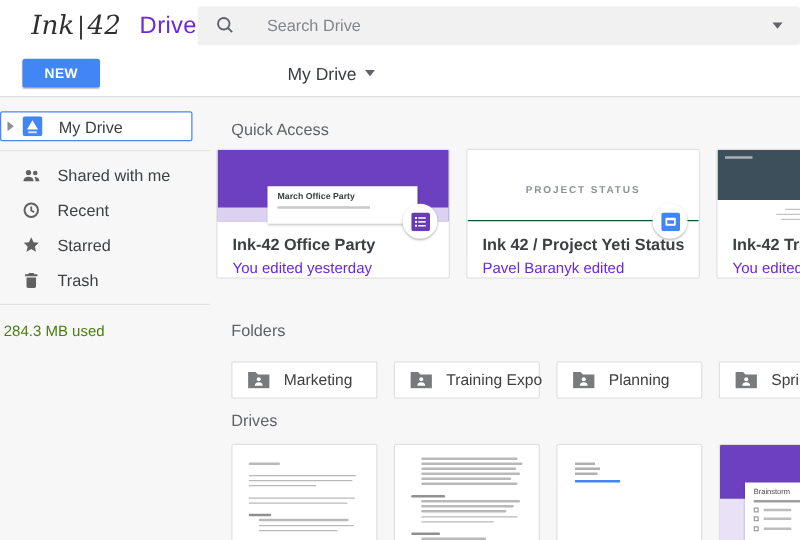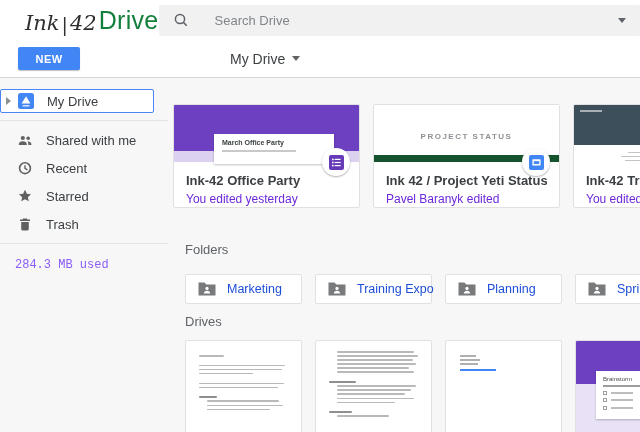--- a/index.html
+++ b/index.html
@@ -9,21 +9,21 @@
     background:#fff; color:#3c4043;
     --blue:#4285f4; --purple:#6d3fc1; --lavender:#dcd2f0; --slate:#3e4f5c;
   }
   .app { width:640px; height:432px; display:flex; flex-direction:column; }
 
   
   .topbar { height:40px; display:flex; align-items:center; background:#fff; flex:none; }
   .logo { display:flex; align-items:flex-end; padding-left:25px; min-width:155px; }
   .logo-script { font-family:"DejaVu Serif", serif; font-style:italic; font-size:21px; color:#2f2f2f; }
   .logo-bar { font-family:"DejaVu Serif", serif; font-size:19px; color:#2f2f2f; margin:0 2px; }
-  .logo-product { font-size:25px; color:#15803d; margin-left:2px; letter-spacing:.3px; }
+  .logo-product { font-size:19px; color:#6d28d9; margin-left:15px; letter-spacing:.3px; }
   .searchbar { flex:1; height:31px; margin:4px 0; background:#f1f1f2; border-radius:2px;
                display:flex; align-items:center; padding:0 14px; }
   .search-input { border:none; outline:none; background:transparent; font-size:13px;
                   color:#3c4043; margin-left:26px; flex:1; font-family:inherit; }
   .search-input::placeholder { color:#80868b; }
   .caret-down { width:0; height:0; border-left:4px solid transparent; border-right:4px solid transparent;
                 border-top:5px solid #5f6368; }
   .caret-right { width:0; height:0; border-top:4px solid transparent; border-bottom:4px solid transparent;
                  border-left:5px solid #8a8f94; }
 
@@ -40,56 +40,56 @@
   .content { flex:1; display:flex; background:#f7f7f8; overflow:hidden; }
 
   
   .sidebar { width:168px; flex:none; padding-top:11px; }
   .nav-item { display:flex; align-items:center; height:24px; margin-bottom:4px; padding-left:5px; cursor:pointer; }
   .nav-item.selected { width:154px; background:#fff; border:1px solid #4a86f7; border-radius:2px; }
   .nav-caret { width:12px; display:flex; justify-content:flex-start; }
   .nav-icon { width:16px; height:16px; flex:none; display:flex; }
   .nav-label { margin-left:13px; font-size:13px; color:#3c4043; white-space:nowrap; }
   .side-divider { height:1px; background:#e3e3e4; margin:7px 0; }
-  .storage { font-size:12px; color:#8b5cf6; padding-left:15px; margin-top:14px;font-family:Liberation Mono, monospace; }
+  .storage { font-size:12px; color:#4d7c0f; padding-left:3px; margin-top:14px; }
 
   
   .main { flex:1; padding:18px 0 0 17px; overflow:hidden; }
   .section-label { font-size:13px; color:#5f6368; height:15px; line-height:15px; }
 
   .qa-row { display:flex; margin:8px 0 0 -12px; }
   .qa-card { width:187px; height:104px; background:#fff; border:1px solid #e1e1e2; border-radius:2px;
              margin-right:13px; flex:none; overflow:hidden; position:relative; cursor:pointer; }
   .qa-thumb { height:57px; position:relative; }
   .thumb-forms { background:var(--purple); }
   .thumb-forms .lavender-strip { position:absolute; left:0; right:0; bottom:0; height:11px; background:var(--lavender); }
   .mini-doc { position:absolute; left:40px; top:29px; width:120px; height:30px; background:#fff;
               box-shadow:0 1px 2px rgba(0,0,0,.25); padding:5px 0 0 8px; }
   .mini-doc-title { font-size:7px; font-weight:bold; color:#3c4043; white-space:nowrap; }
   .mini-doc-line { width:74px; height:2px; background:#c9c9c9; margin-top:4px; }
-  .thumb-slide { background:#fff; border-bottom:7px solid #14532d; }
+  .thumb-slide { background:#fff; border-bottom:1px solid #14532d; }
   .slide-title { text-align:center; padding-top:27px; font-size:8px; letter-spacing:1.5px;
                  color:#8d9297; font-weight:bold; }
   .thumb-dark .dark-head { height:40px; background:var(--slate); position:relative; }
   .dark-head .tiny-light { position:absolute; left:6px; top:5px; width:22px; height:2px; background:rgba(255,255,255,.55); }
   .thumb-dark .dark-body { padding-top:4px; }
   .dark-body div { height:1.5px; background:#c4c4c4; margin:2.5px auto 0; }
   .badge { position:absolute; right:9px; top:43px; width:28px; height:28px; border-radius:50%;
            background:#fff; box-shadow:0 1px 2px rgba(0,0,0,.3); display:flex; align-items:center;
            justify-content:center; z-index:2; }
   .qa-info { padding:11px 12px 0; }
   .qa-title { font-size:13px; font-weight:bold; color:#3c4043; white-space:nowrap; overflow:hidden; }
   .qa-sub { font-size:12px; color:#6d28d9; margin-top:4px; white-space:nowrap; overflow:hidden; }
 
   .folders-label { margin-top:34px; }
   .chip-row { display:flex; margin-top:17px; }
   .folder-chip { width:117px; height:30px; background:#fff; border:1px solid #e1e1e2; border-radius:2px;
                  margin-right:13px; flex:none; display:flex; align-items:center; cursor:pointer; }
   .folder-chip svg { margin-left:12px; flex:none; }
-  .chip-label { margin-left:11px; font-size:12.5px; color:#1d4ed8; white-space:nowrap; }
+  .chip-label { margin-left:11px; font-size:12.5px; color:#404040; white-space:nowrap; }
 
   .files-label { margin-top:10px; }
   .files-row { display:flex; margin-top:11px; }
   .file-card { width:117px; height:112px; background:#fff; border:1px solid #e1e1e2; border-radius:2px 2px 0 0;
                margin-right:13px; flex:none; position:relative; overflow:hidden; cursor:pointer; }
   .doc-lines { padding:14px 12px 0 13px; }
   .doc-lines div { height:1.5px; background:#b9b9b9; margin-bottom:2.6px; border-radius:1px; }
   .doc-lines .gap { background:transparent; height:3px; }
   .doc-lines .dark { background:#8f8f8f; }
   .doc-lines .ind { margin-left:8px; }
@@ -195,20 +195,21 @@
             </svg>
         </span>
         <span class="nav-label">Trash</span>
       </div>
       <div class="side-divider"></div>
       <div class="storage">284.3 MB used</div>
     </div>
 
     <div class="main">
 
+      <div class="section-label">Quick Access</div>
       <div class="qa-row">
 
         <div class="qa-card">
           <div class="qa-thumb thumb-forms">
             <div class="lavender-strip"></div>
             <div class="mini-doc">
               <div class="mini-doc-title">March Office Party</div>
               <div class="mini-doc-line"></div>
             </div>
           </div>

